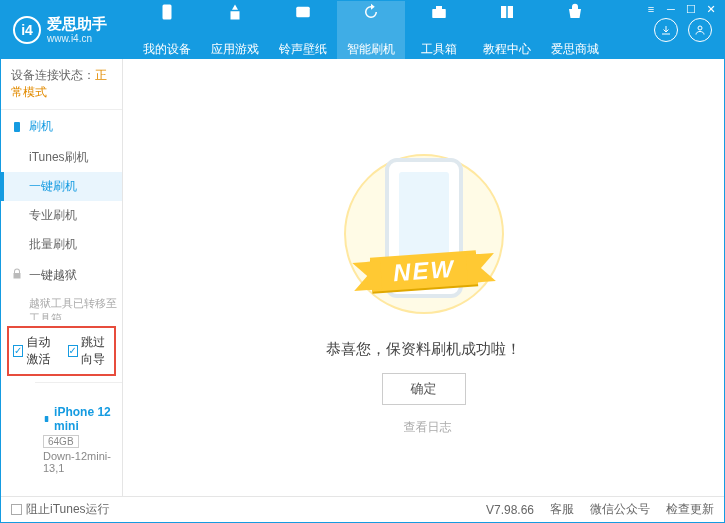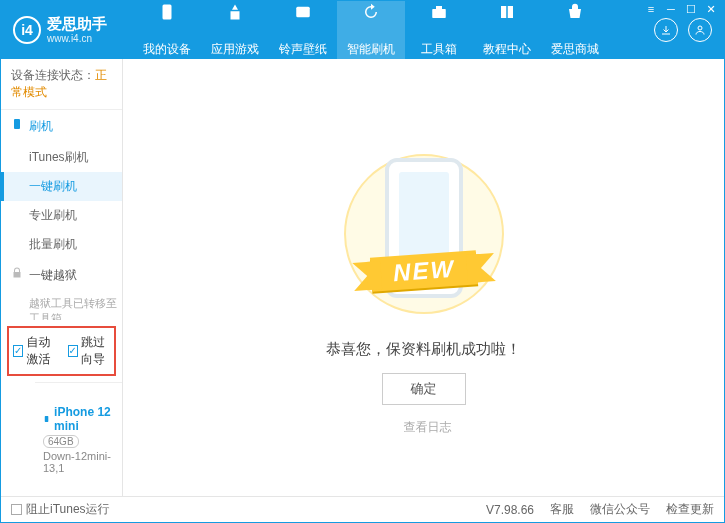--- a/index.html
+++ b/index.html
@@ -18,36 +18,36 @@
 .header-right { margin-left: auto; display: flex; align-items: center; gap: 10px; padding-right: 4px; }
 .circle-btn { width: 24px; height: 24px; border: 1.5px solid #fff; border-radius: 50%; display: flex; align-items: center; justify-content: center; cursor: pointer; }
 .circle-btn svg { width: 12px; height: 12px; fill: none; stroke: #fff; stroke-width: 2; }
 .win-controls { position: absolute; top: 2px; right: 6px; display: flex; gap: 6px; font-size: 11px; }
 .win-ctrl { width: 14px; height: 12px; display: flex; align-items: center; justify-content: center; cursor: pointer; }
 .body { flex: 1; display: flex; overflow: hidden; }
 .sidebar { width: 122px; border-right: 1px solid #e5e5e5; display: flex; flex-direction: column; background: #fff; }
 .conn-status { padding: 8px 10px; font-size: 12px; color: #666; border-bottom: 1px solid #eee; }
 .conn-status .ok { color: #e28b00; }
 .side-scroll { flex: 1; overflow-y: auto; }
-.sec-header { display: flex; gap: 6px; padding: 8px 10px; color: #555; cursor: pointer; }
+.sec-header { display: flex; align-items: center; gap: 6px; padding: 8px 10px; color: #555; cursor: pointer; }
 .sec-header .lock svg { fill: #bbb; }
 .sec-header svg { width: 12px; height: 12px; fill: #888; }
 .sec-header.accent { color: #159be1; }
 .sec-header.accent svg { fill: #159be1; }
 .sub-list { padding-left: 28px; }
 .sub-item { padding: 6px 0; color: #666; cursor: pointer; }
 .sub-item.active { color: #159be1; border-left: 3px solid #159be1; background: #e9f5fd; margin-left: -28px; padding-left: 25px; }
 .sub-note { font-size: 11px; color: #aaa; padding: 4px 0; line-height: 1.4; }
 .options-box { border: 2px solid #e74c3c; margin: 6px; padding: 6px 4px; display: flex; gap: 12px; font-size: 12px; }
 .chk { display: flex; align-items: center; gap: 3px; cursor: pointer; }
 .chk-box { width: 12px; height: 12px; border: 1px solid #159be1; display: flex; align-items: center; justify-content: center; color: #159be1; font-size: 10px; line-height: 1; }
 .device-box { padding: 22px 8px; border-top: 1px solid #eee; margin-left: 34px; }
 .device-name { color: #159be1; font-weight: bold; display: flex; align-items: center; gap: 4px; }
 .device-name svg { width: 10px; height: 14px; fill: #159be1; }
-.storage { display: inline-block; border: 1px solid #ccc; border-radius: 6px; padding: 0 4px; font-size: 10px; color: #888; margin-top: 2px; }
+.storage { display: inline-block; border: 1px solid #ccc; border-radius: 0; padding: 0 4px; font-size: 10px; color: #888; margin-top: 2px; }
 .device-sub { font-size: 11px; color: #888; margin-top: 2px; }
 .main { flex: 1; display: flex; flex-direction: column; align-items: center; justify-content: center; position: relative; padding-top: 14px; }
 .illus { width: 170px; height: 200px; position: relative; display: flex; align-items: center; justify-content: center; }
 .illus-circle { width: 160px; height: 160px; border-radius: 50%; background: #fffbe6; border: 2px solid #ffe8a0; position: absolute; }
 .illus-phone { width: 78px; height: 140px; background: #fff; border: 4px solid #dfe8ee; border-radius: 12px; position: relative; z-index: 2; margin-top: -12px; }
 .illus-phone::after { content: ""; position: absolute; top: 10px; left: 10px; right: 10px; bottom: 18px; background: #eaf6fd; border-radius: 3px; }
 .new-banner { position: absolute; z-index: 3; bottom: 46px; background: #ffc933; color: #fff; font-weight: bold; font-style: italic; font-size: 24px; padding: 3px 22px; letter-spacing: 2px; transform: rotate(-4deg); box-shadow: 0 2px 0 #e0a800; }
 .new-banner::before, .new-banner::after { content: ""; position: absolute; top: 4px; width: 0; height: 0; border: 14px solid #ffc933; }
 .new-banner::before { left: -18px; border-left-color: transparent; }
 .new-banner::after { right: -18px; border-right-color: transparent; }

